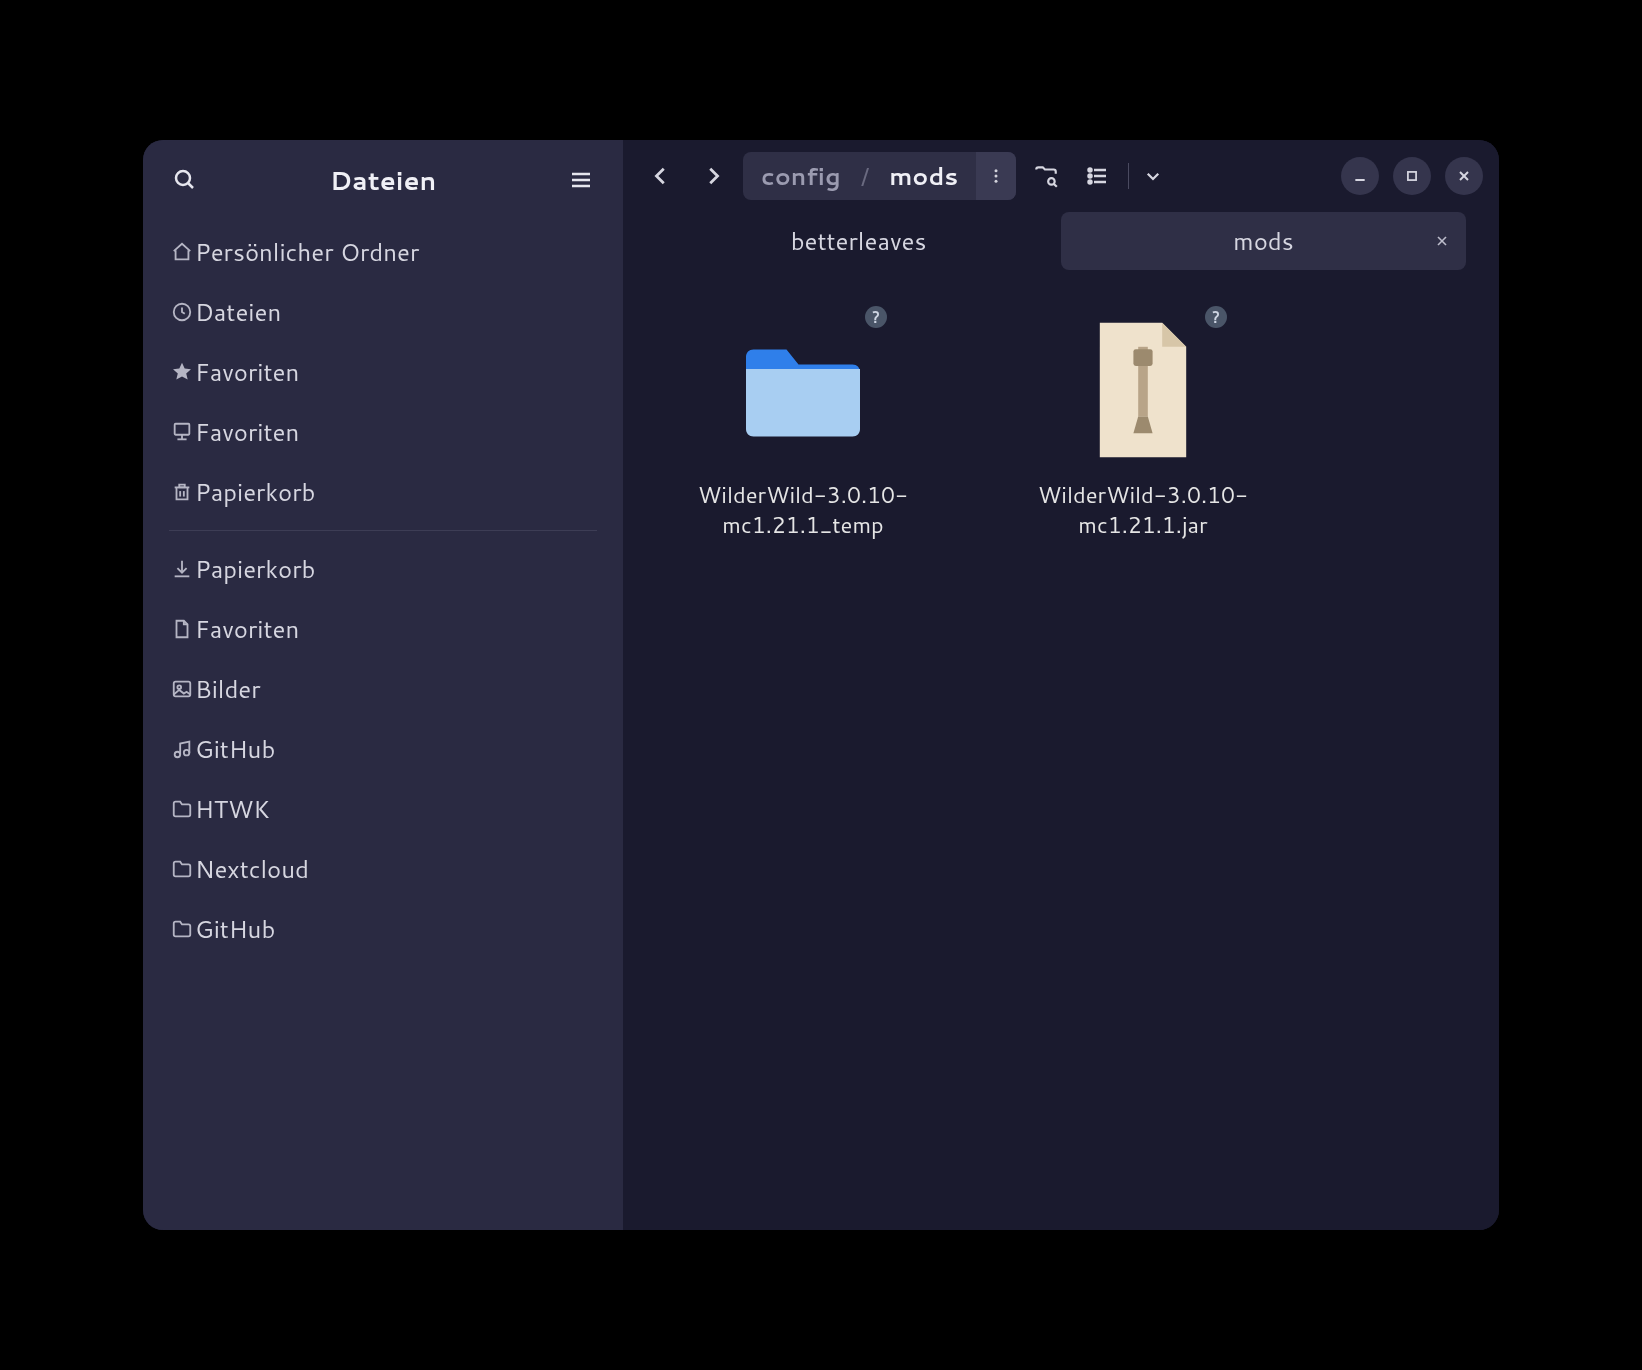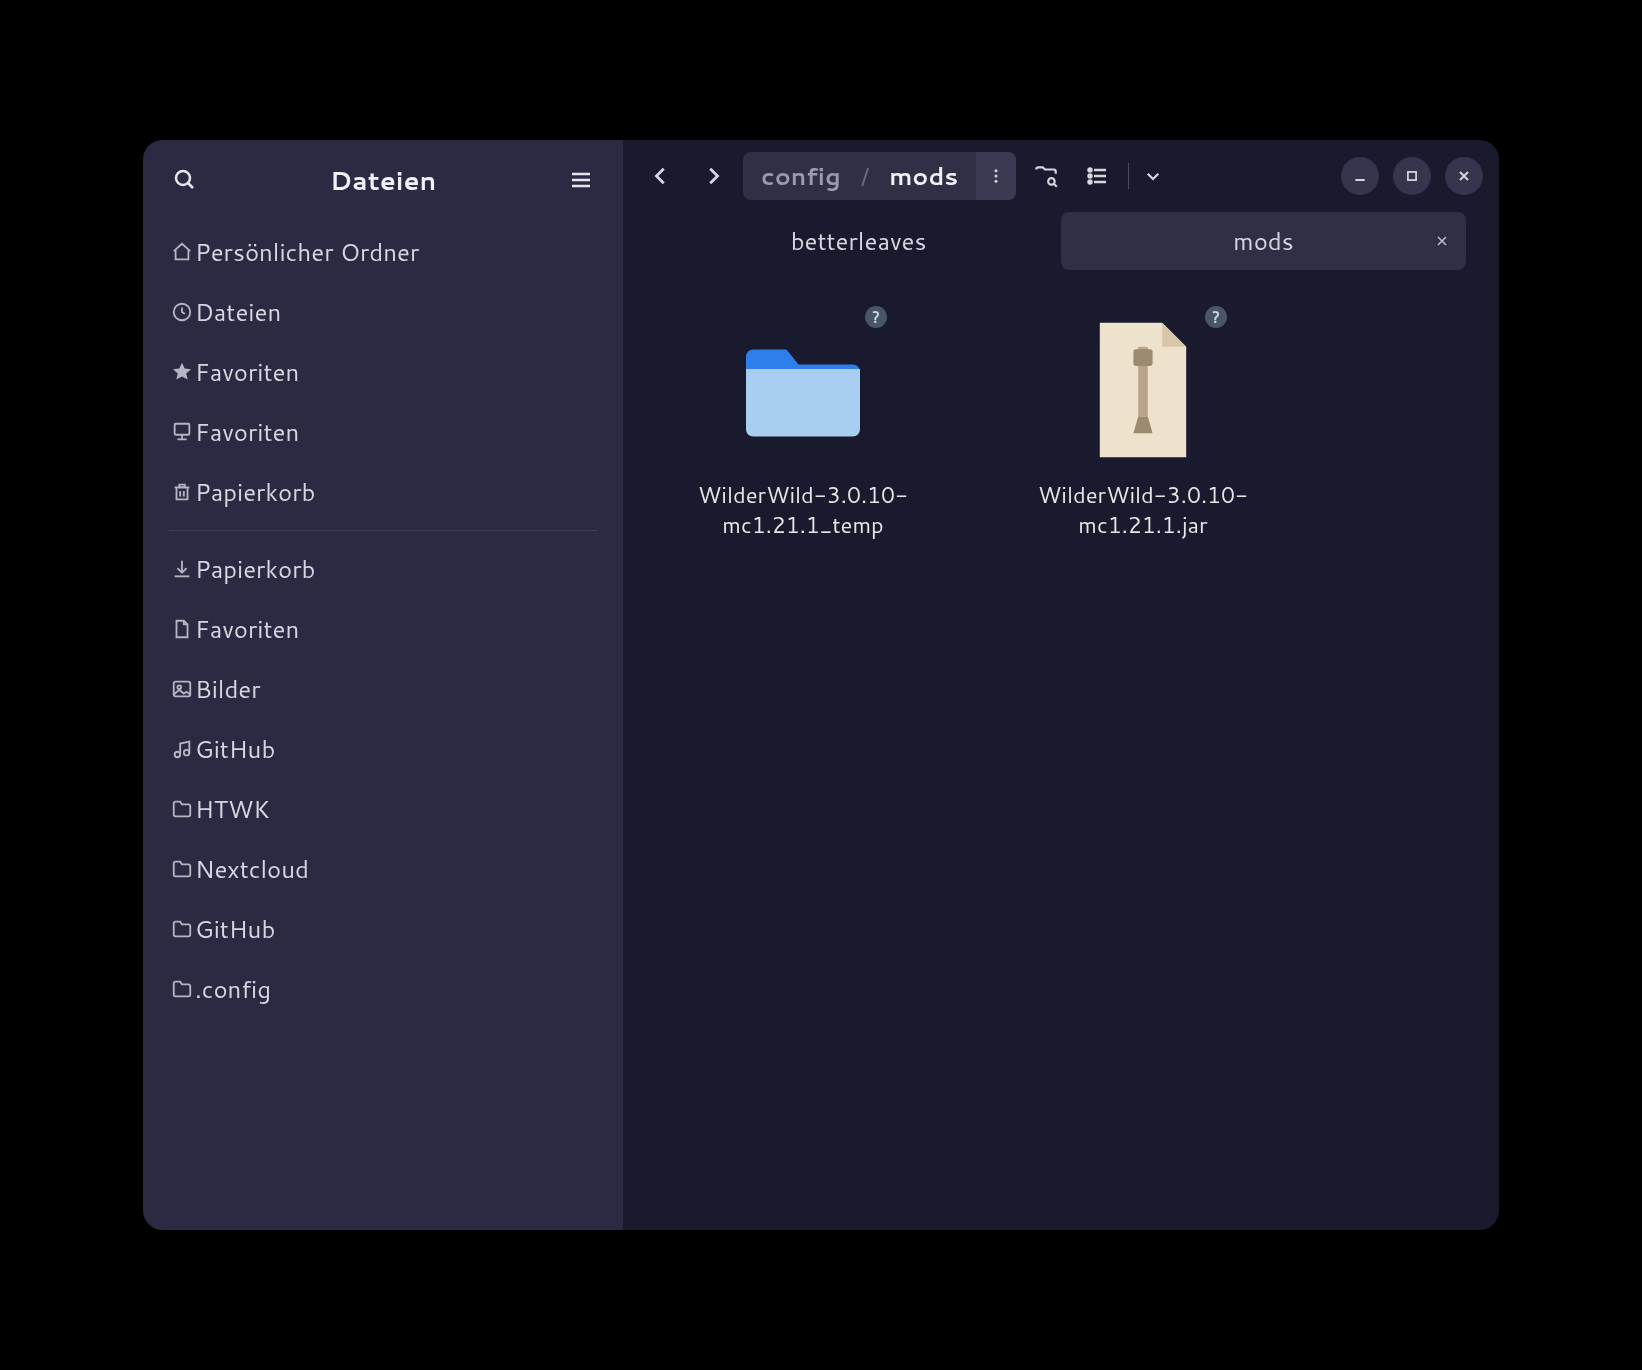--- a/index.html
+++ b/index.html
@@ -326,28 +326,20 @@
           <span>Nextcloud</span>
         </div>
         <div class="side-item">
           <span class="icon">
             <svg width="22" height="22" viewBox="0 0 24 24" fill="none" stroke="currentColor" stroke-width="2">
               <path d="M3 6a2 2 0 0 1 2-2h5l2 3h7a2 2 0 0 1 2 2v9a2 2 0 0 1-2 2H5a2 2 0 0 1-2-2z"></path>
             </svg>
           </span>
           <span>GitHub</span>
         </div>
-        <div class="side-item">
-          <span class="icon">
-            <svg width="22" height="22" viewBox="0 0 24 24" fill="none" stroke="currentColor" stroke-width="2">
-              <path d="M3 6a2 2 0 0 1 2-2h5l2 3h7a2 2 0 0 1 2 2v9a2 2 0 0 1-2 2H5a2 2 0 0 1-2-2z"></path>
-            </svg>
-          </span>
-          <span>.config</span>
-        </div>
       </div>
   </div>
 
   <div class="main">
     <div class="toolbar">
       <div class="tb-btn">
         <svg width="22" height="22" viewBox="0 0 24 24" fill="none" stroke="currentColor" stroke-width="3">
             <polyline points="15 4 7 12 15 20"></polyline>
           </svg>
       </div>

